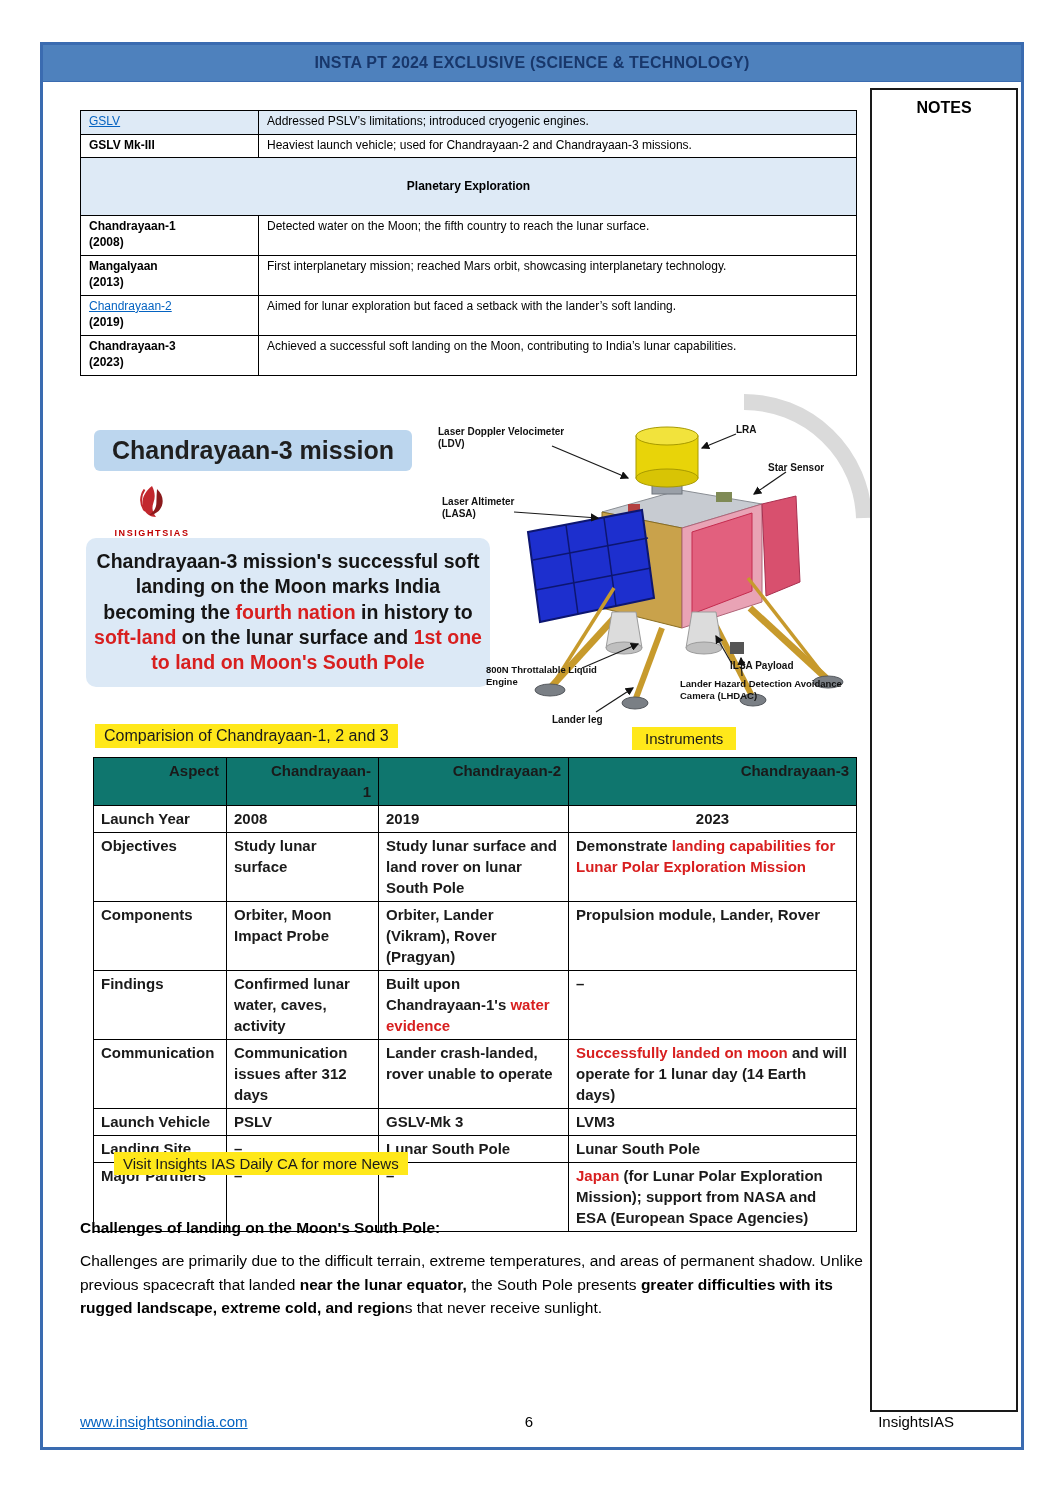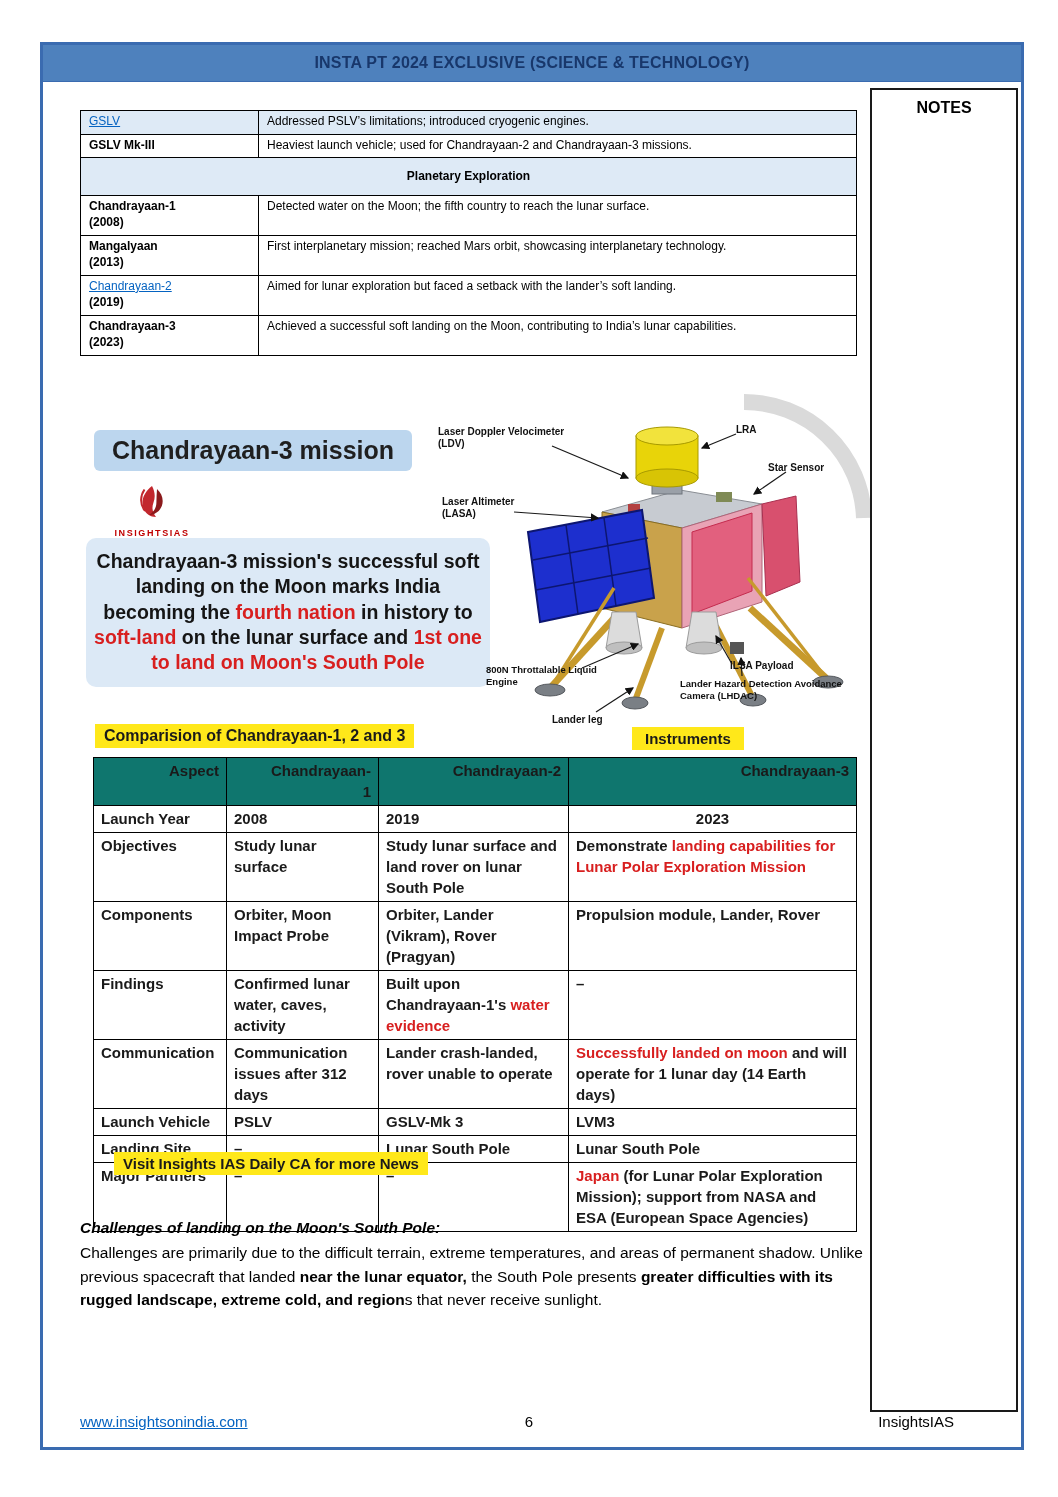--- a/index.html
+++ b/index.html
@@ -21,52 +21,52 @@
 
   
   .arc{left:738px;top:388px;}
 
   
   .launch-table{left:80px;top:110px;width:776px;border-collapse:collapse;background:#fff;
     font-size:12px;line-height:1.38;table-layout:fixed;}
   .launch-table td{border:1.5px solid #000;padding:2px 8px 4px;vertical-align:top;background:#fff;}
   .launch-table td.term{font-weight:bold;}
   .launch-table tr.tint td{background:#DEEAF6;}
-  .launch-table tr.section-row td{background:#DEEAF6;text-align:center;font-weight:bold;padding:10px;}
+  .launch-table tr.section-row td{background:#DEEAF6;text-align:center;font-weight:bold;padding:20px;}
   a.doc-link{color:#0563C1;text-decoration:underline;font-weight:normal;cursor:pointer;}
 
   
   .infographic{left:78px;top:418px;width:782px;height:775px;}
   .ig-title{position:absolute;left:16px;top:12px;background:#BCD6EE;border-radius:6px;
     padding:6px 18px;font-size:25px;font-weight:bold;color:#1f1f1f;}
   .ig-logo{position:absolute;left:10px;top:66px;width:128px;text-align:center;}
   .ig-logo-text{font-size:9px;font-weight:bold;color:#C00000;letter-spacing:1.6px;margin-top:0;}
   .ig-tagline{position:absolute;left:8px;top:120px;width:388px;background:#DCE9F6;border-radius:10px;
     padding:11px 8px;font-size:19.5px;font-weight:bold;text-align:center;line-height:1.3;color:#151515;}
   .red{color:#D81F1F;}
 
   .diagram{position:absolute;left:352px;top:2px;width:430px;height:330px;}
   .dlabel{position:absolute;font-size:10px;font-weight:bold;line-height:1.22;color:#111;}
   .dlabel.small{font-size:9.5px;}
 
-  .yellow-tag{background:#FFE81A;font-weight:bold;color:#1a1a1a;}
+  .yellow-tag{background:#FFE81A;font-weight:normal;color:#1a1a1a;}
   .cmp-heading{left:95px;top:724px;padding:3px 9px;font-size:16px;}
   .instruments{left:632px;top:727px;padding:3px 13px;font-size:15px;}
   .cta{left:114px;top:1152px;padding:3px 9px;font-size:15px;z-index:5;}
 
   
   .cmp-table{left:93px;top:757px;width:763px;border-collapse:collapse;background:#fff;
     font-size:15px;font-weight:bold;line-height:1.4;color:#1a1a1a;table-layout:fixed;}
   .cmp-table th,.cmp-table td{border:1.6px solid #000;padding:2px 7px 3px;vertical-align:top;text-align:left;}
   .cmp-table th{background:#0f766e;text-align:right;padding-left:40px;}
   .cmp-table td.center{text-align:center;}
 
   
   .challenges{left:80px;top:1216px;width:784px;font-size:15.5px;line-height:1.5;}
-  .challenges-heading{font-weight:bold;margin-bottom:2px;font-style:italic;}
+  .challenges-heading{font-weight:bold;margin-bottom:10px;}
 
   
   .footer-left{left:80px;top:1413px;font-size:15px;}
   .footer-center{left:0;top:1413px;width:1058px;text-align:center;font-size:15px;}
   .footer-right{top:1413px;right:104px;font-size:15px;}
 </style>
 </head>
 <body>
 
 <div class="abs frame">

